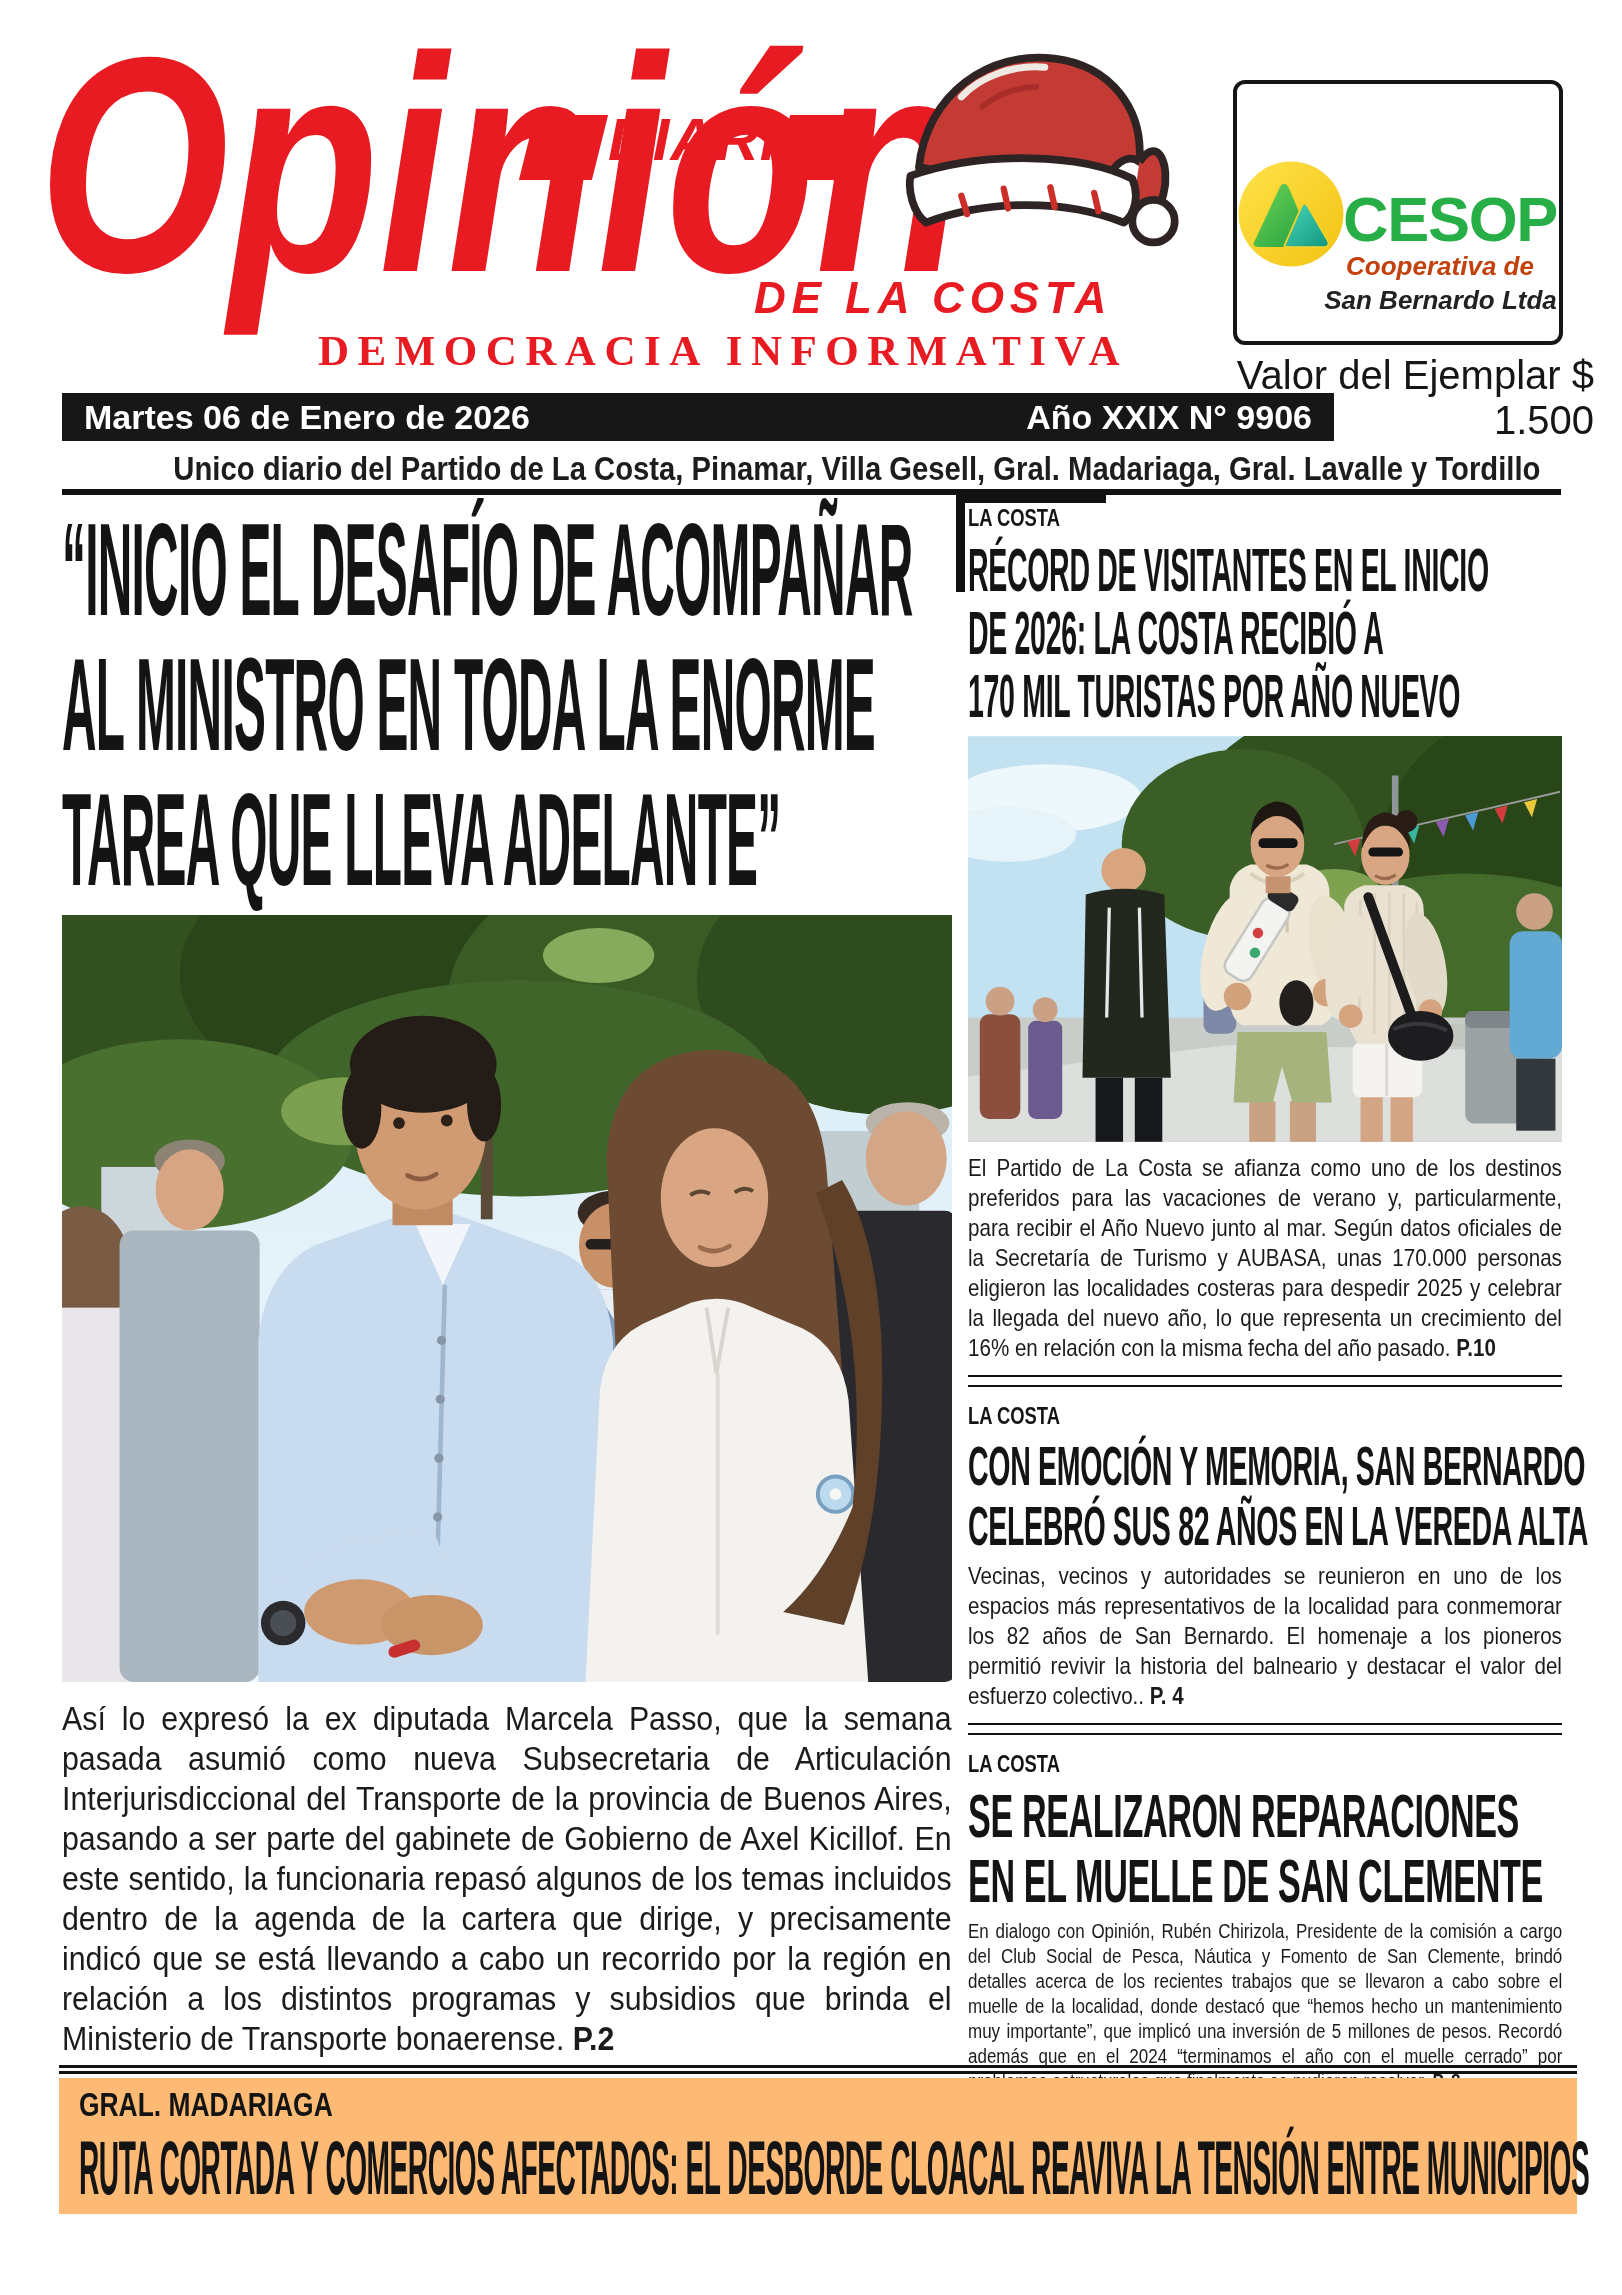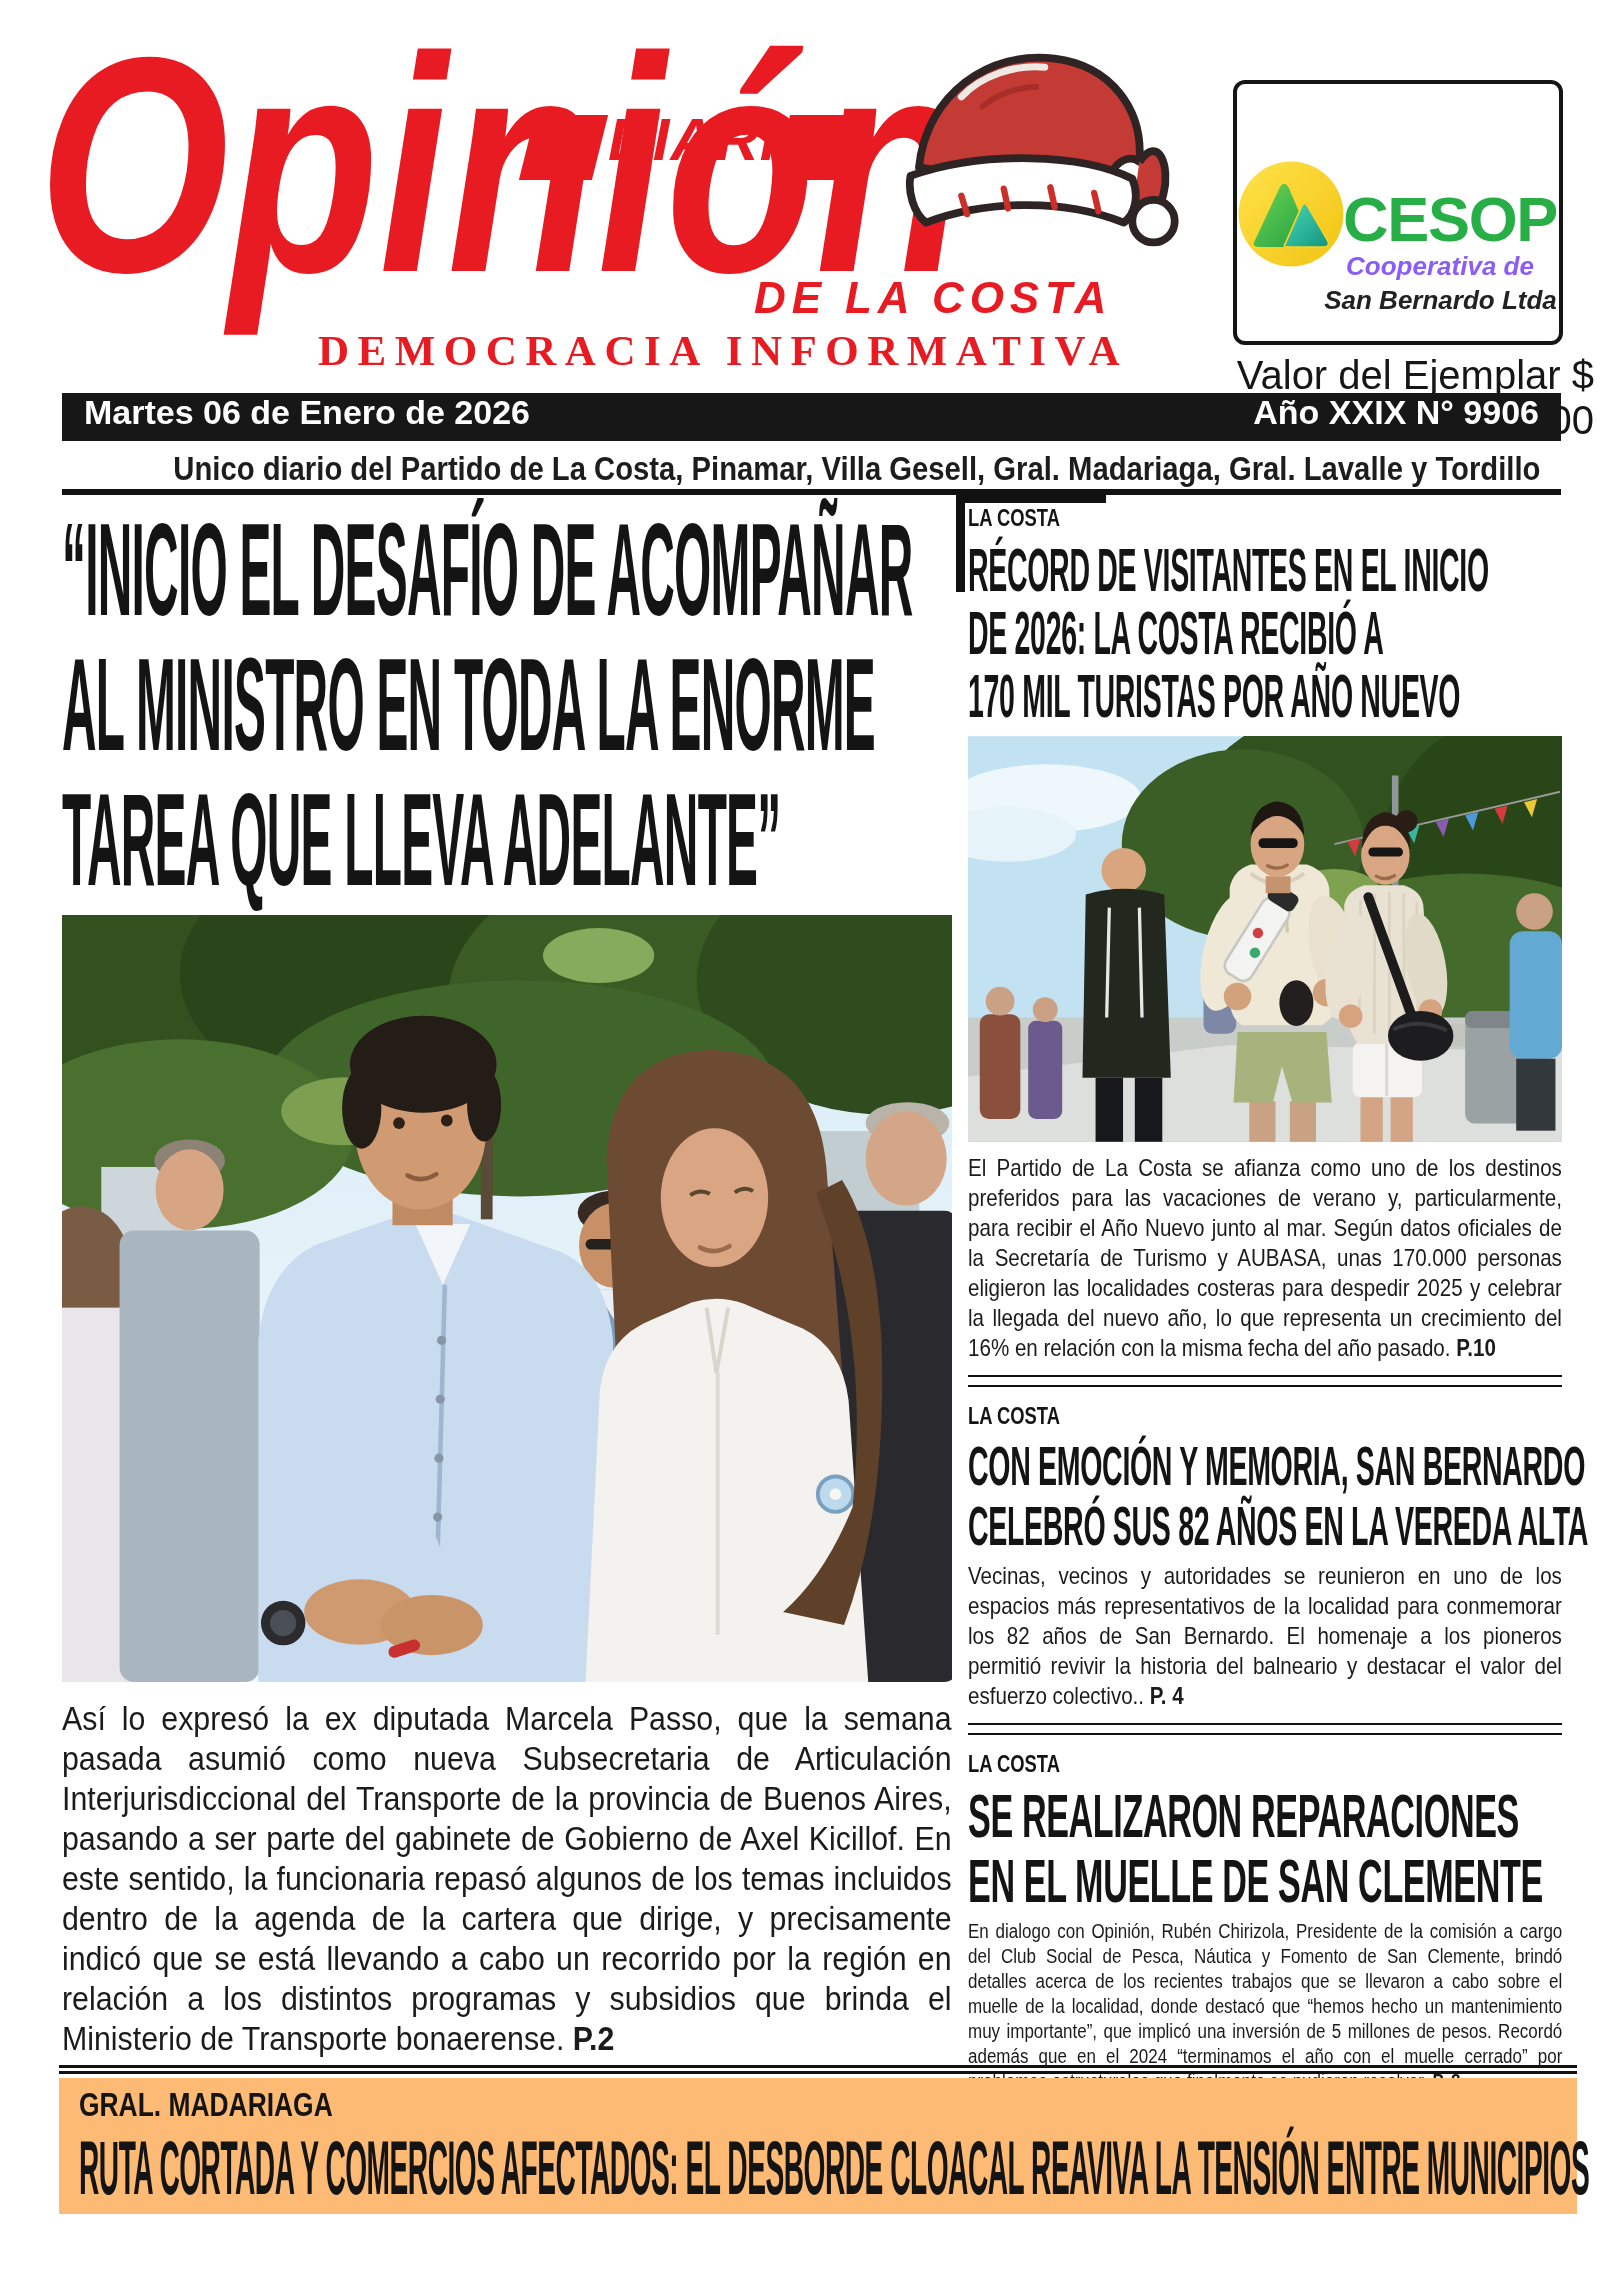--- a/index.html
+++ b/index.html
@@ -21,29 +21,29 @@
   .lg-tagline{position:absolute;left:318px;top:326px;font-size:43px;font-weight:bold;
               font-family:"Liberation Serif",serif;color:#e81b22;letter-spacing:8.5px;}
   .santa{position:absolute;left:875px;top:29px;width:314px;height:219px;}
 
   .cesop{position:absolute;left:1233px;top:80px;width:330px;height:265px;
          border:4.6px solid #151515;border-radius:12px;background:#fff;box-sizing:border-box;}
   .cesop-ic{position:absolute;left:-2.6px;top:73px;width:114px;height:114px;}
   .cesop-name{position:absolute;left:106px;top:99px;font-size:63px;font-weight:bold;
               color:#27ae46;letter-spacing:-1.3px;}
   .cesop-l1{position:absolute;left:92px;top:167px;width:222px;text-align:center;
-            font-size:26px;font-weight:bold;font-style:italic;color:#8b5cf6;}
+            font-size:26px;font-weight:bold;font-style:italic;color:#c2410c;}
   .cesop-l2{position:absolute;left:79px;top:201px;width:249px;text-align:center;
             font-size:26px;font-weight:bold;font-style:italic;color:#222;}
   .price{position:absolute;left:1215px;top:353px;width:379px;text-align:right;
          font-size:40px;color:#161616;}
 
   
-  .datebar{position:absolute;left:62px;top:393px;width:1499px;height:48px;background:#171717;
-           color:#fff;display:flex;justify-content:space-between;
+  .datebar{position:absolute;left:62px;top:393px;width:1272px;height:48px;background:#171717;
+           color:#fff;display:flex;align-items:center;justify-content:space-between;
            box-sizing:border-box;padding:0 22px;font-size:34px;font-weight:bold;}
   .subtitle{position:absolute;left:62px;top:449px;width:1499px;text-align:center;
             font-size:34px;font-weight:bold;color:#1d1d1d;white-space:nowrap;}
   .subtitle .sq{display:inline-block;transform:scaleX(0.86);transform-origin:50% 50%;}
   .subtitle-rule{position:absolute;left:62px;top:489px;width:1499px;height:5.9px;background:#111;}
 
   
   .hl{display:block;}
   .hl-in{display:inline-block;white-space:nowrap;font-weight:bold;color:#141414;
          transform-origin:0 55%;}

